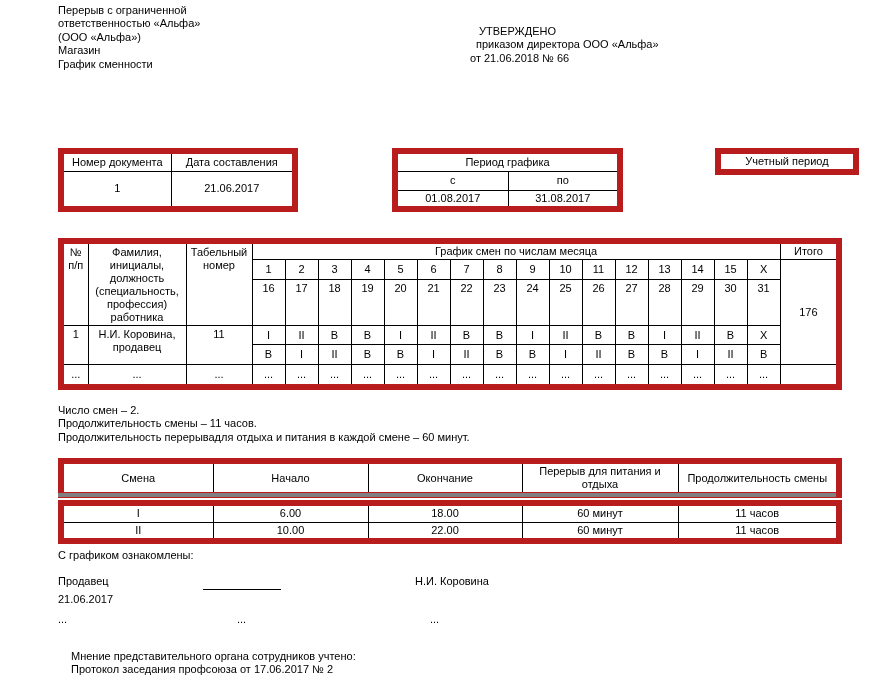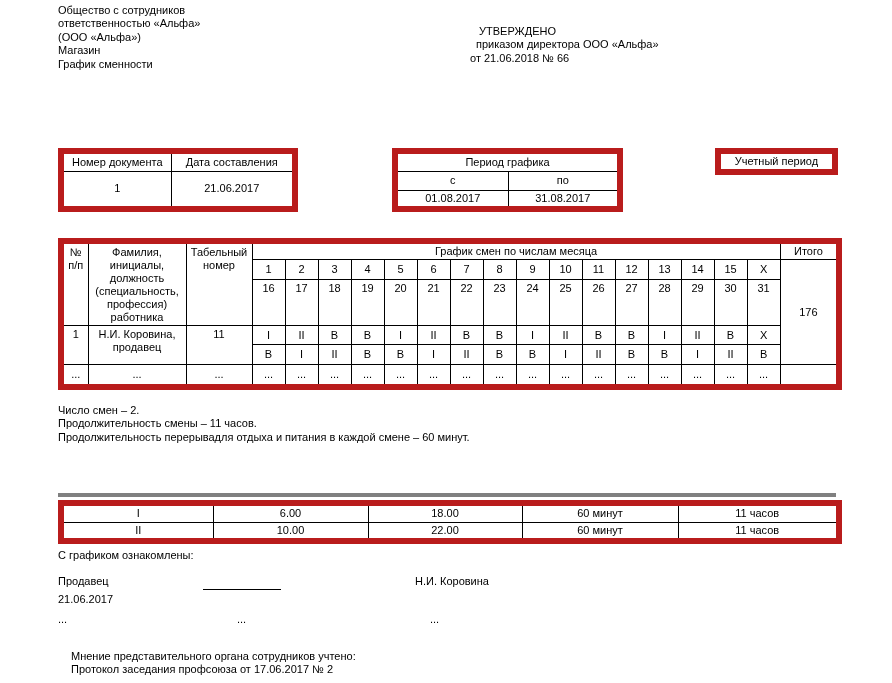--- a/index.html
+++ b/index.html
@@ -21,21 +21,21 @@
   .sig-underline { border-bottom:1px solid #000; height:15px; }
   .indent1 { padding-left:9px; }
   .indent2 { padding-left:6px; }
 </style>
 </head>
 <body>
 
 <div class="page">
 
   <div class="abs" style="left:58px; top:4px;">
-    <div>Общество с сотрудников</div>
+    <div>Перерыв с ограниченной</div>
     <div>ответственностью «Альфа»</div>
     <div>(ООО «Альфа»)</div>
     <div>Магазин</div>
     <div>График сменности</div>
   </div>
 
   <div class="abs" style="left:470px; top:25px;">
     <div class="indent1">УТВЕРЖДЕНО</div>
     <div class="indent2">приказом директора ООО «Альфа»</div>
     <div>от 21.06.2018 № 66</div>
@@ -71,21 +71,21 @@
       <td>с</td>
       <td>по</td>
     </tr>
     <tr style="height:19px;padding-left:12px;">
       <td>01.08.2017</td>
       <td>31.08.2017</td>
     </tr>
   </tbody>
     </table>
 
-  <table class="abs" style="left:715px; top:148px; width:123px;">
+  <table class="abs" style="left:715px; top:148px; width:144px;">
     <tbody>
         <tr style="height:20px;">
       <td>Учетный период</td>
     </tr>
   </tbody>
     </table>
 
   <table class="abs" style="left:58px; top:238px; width:778px;padding-left:25px;">
     <colgroup>
       <col style="width:27px">
@@ -202,20 +202,38 @@
     </tr>
   </tbody>
     </table>
 
   <div class="abs" style="left:58px; top:404px;">
     <div>Число смен – 2.</div>
     <div>Продолжительность смены – 11 часов.</div>
     <div>Продолжительность перерывадля отдыха и питания в каждой смене – 60 минут.</div>
   </div>
 
+  <table class="abs" style="left:58px; top:458px; width:778px;">
+    <colgroup>
+      <col style="width:152px">
+        <col style="width:155px">
+        <col style="width:154px">
+      <col style="width:156px">
+        <col style="width:161px">
+    </colgroup>
+    <tbody>
+        <tr style="height:34px;">
+      <td>Смена</td>
+      <td>Начало</td>
+      <td>Окончание</td>
+      <td>Перерыв для питания и отдыха</td>
+      <td>Продолжительность смены</td>
+    </tr>
+  </tbody>
+    </table>
 
   <div class="abs sep-band" style="left:58px; top:493px; width:778px;"></div>
 
   <table class="abs" style="left:58px; top:500px; width:778px;">
     <colgroup>
       <col style="width:152px">
         <col style="width:155px">
         <col style="width:154px">
       <col style="width:156px">
         <col style="width:161px">

